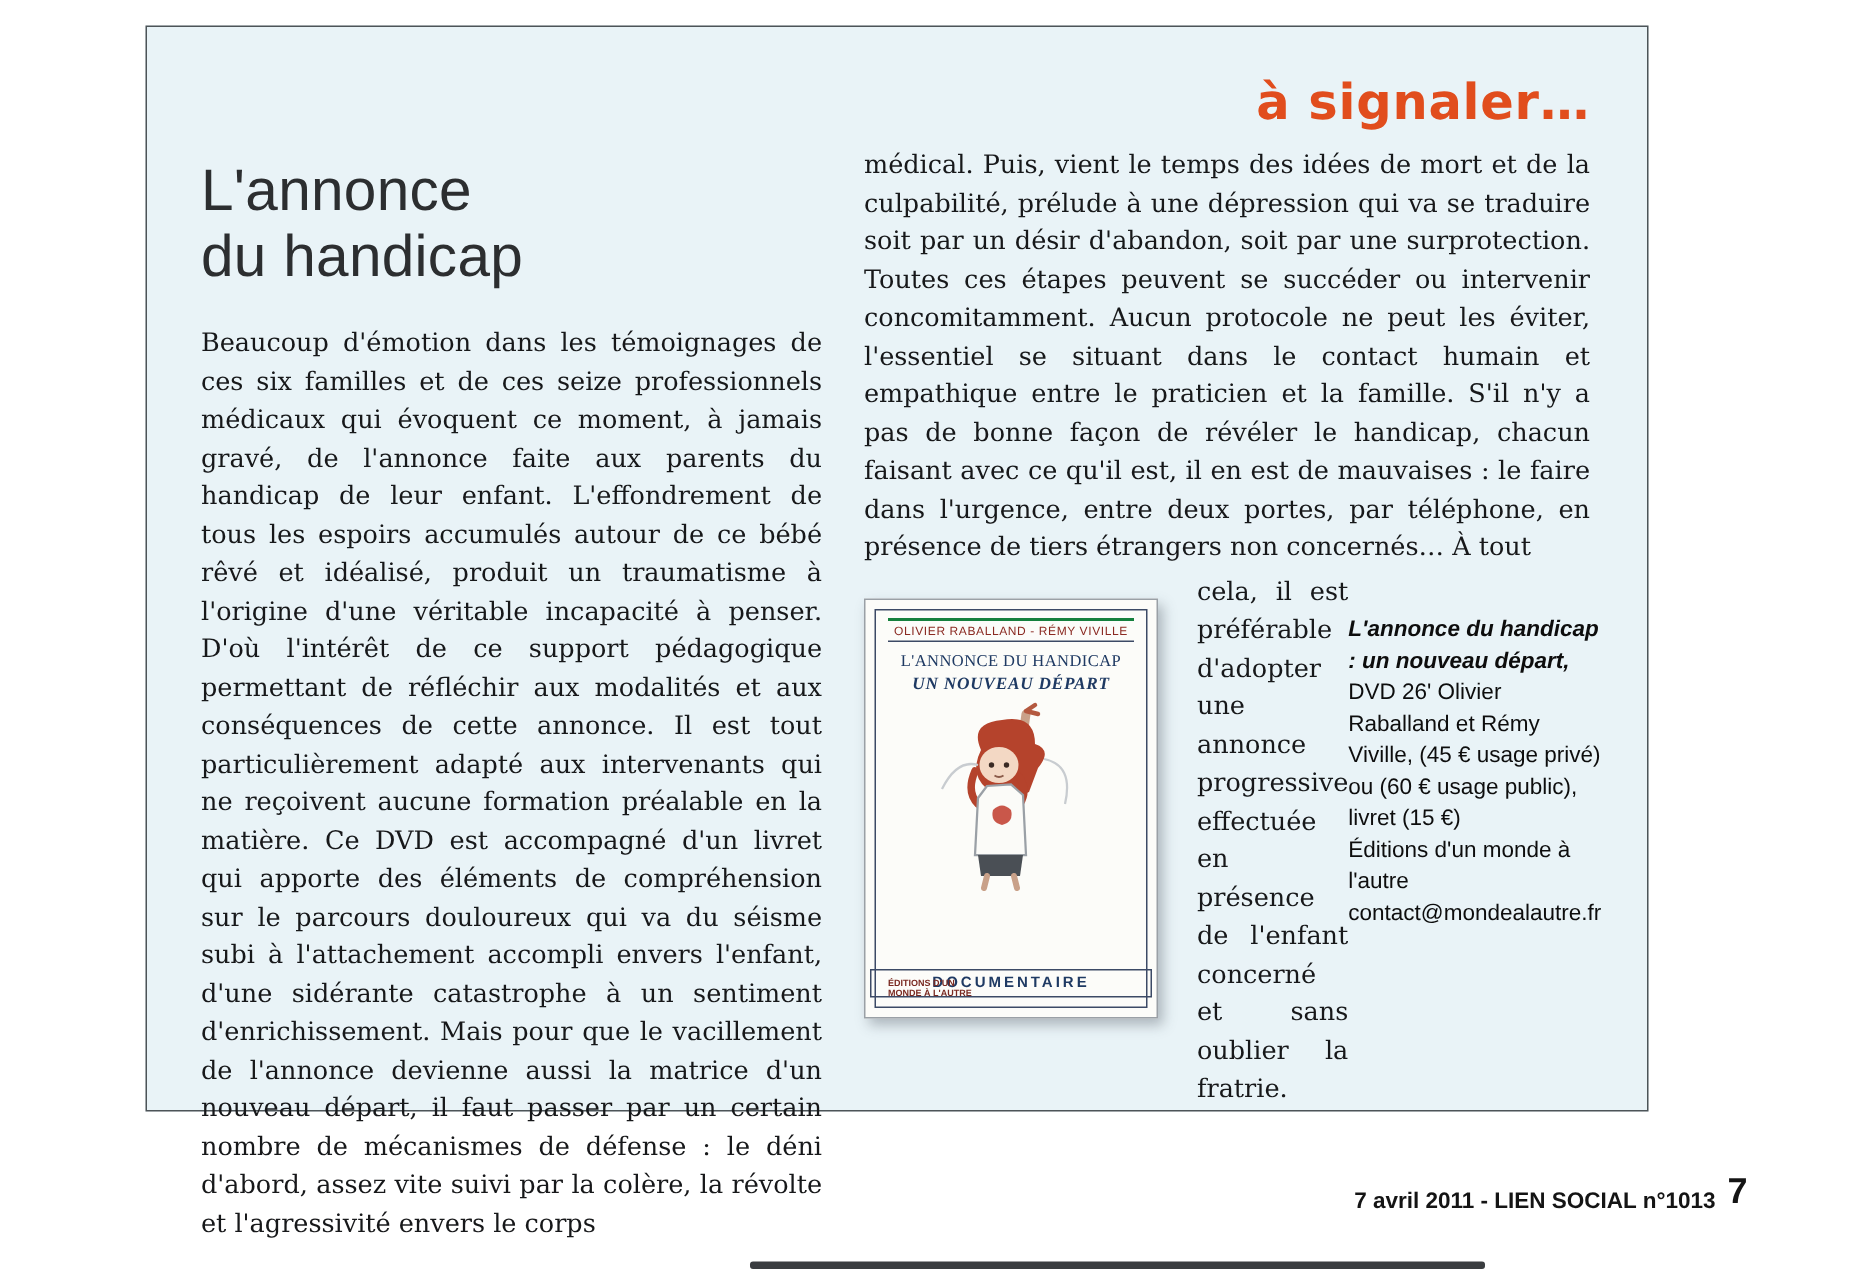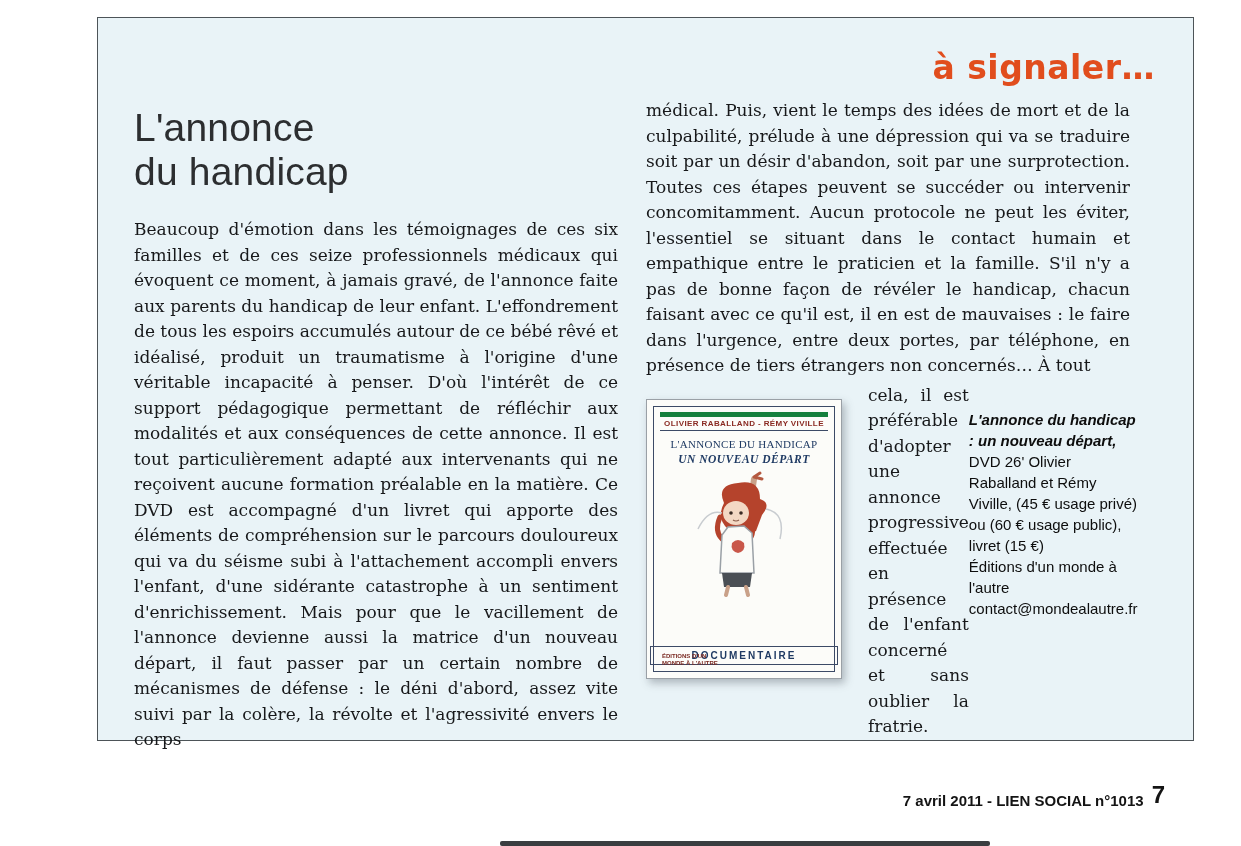--- a/index.html
+++ b/index.html
@@ -5,21 +5,21 @@
   html,body { margin:0; padding:0; }
   body {
     width:1241px; height:846px;
     background:#ffffff;
     position:relative;
     font-family:"DejaVu Serif", serif;
     overflow:hidden;
   }
   .page-box {
     position:absolute; left:97px; top:17px;
-    width:1097px; height:724px;
+    width:1002px; height:724px;
     background:#e9f3f7;
     border:1px solid #4d5458;
     box-sizing:border-box;
     padding:16px 38px 0 36px;
   }
   .header-row { text-align:right; height:62px; padding-top:14px; box-sizing:border-box; }
   .signaler {
     font-family:"DejaVu Sans", sans-serif;
     font-size:33px; font-weight:bold;
     color:#e14d1d; letter-spacing:0.5px;
@@ -52,22 +52,22 @@
   .cover-inner {
     width:100%; height:100%;
     border:1px solid #3c4a66;
     box-sizing:border-box;
     display:flex; flex-direction:column; align-items:center;
     padding:5px 6px 6px 6px;
     position:relative;
   }
   .cover-authors {
     font-family:"Liberation Sans", sans-serif;
-    font-size:8px; font-weight:bold; color:#8a2a22;
-    border-top:5px solid #15803d; border-bottom:1px solid #3c4a66;
+    font-size:8px; font-weight:normal; color:#8a2a22;
+    border-top:2px solid #15803d; border-bottom:1px solid #3c4a66;
     padding:2px 4px; letter-spacing:0.4px; white-space:nowrap;
   }
   .cover-title {
     font-family:"Liberation Serif", serif;
     font-size:11px; font-weight:normal; color:#1f3a63;
     margin-top:7px; letter-spacing:0.3px; text-align:center; white-space:nowrap;
   }
   .cover-subtitle {
     font-family:"Liberation Serif", serif;
     font-size:11.5px; font-weight:bold; font-style:italic; color:#1f3a63;

